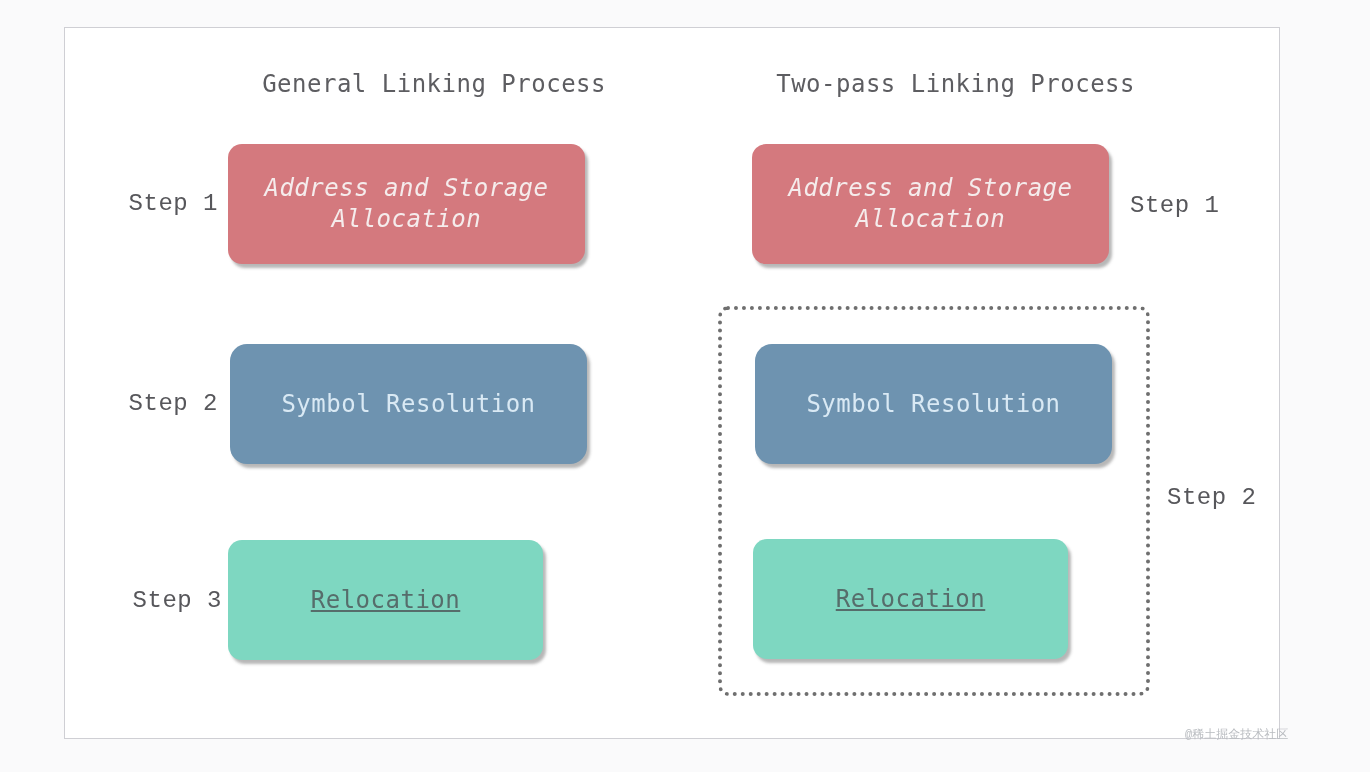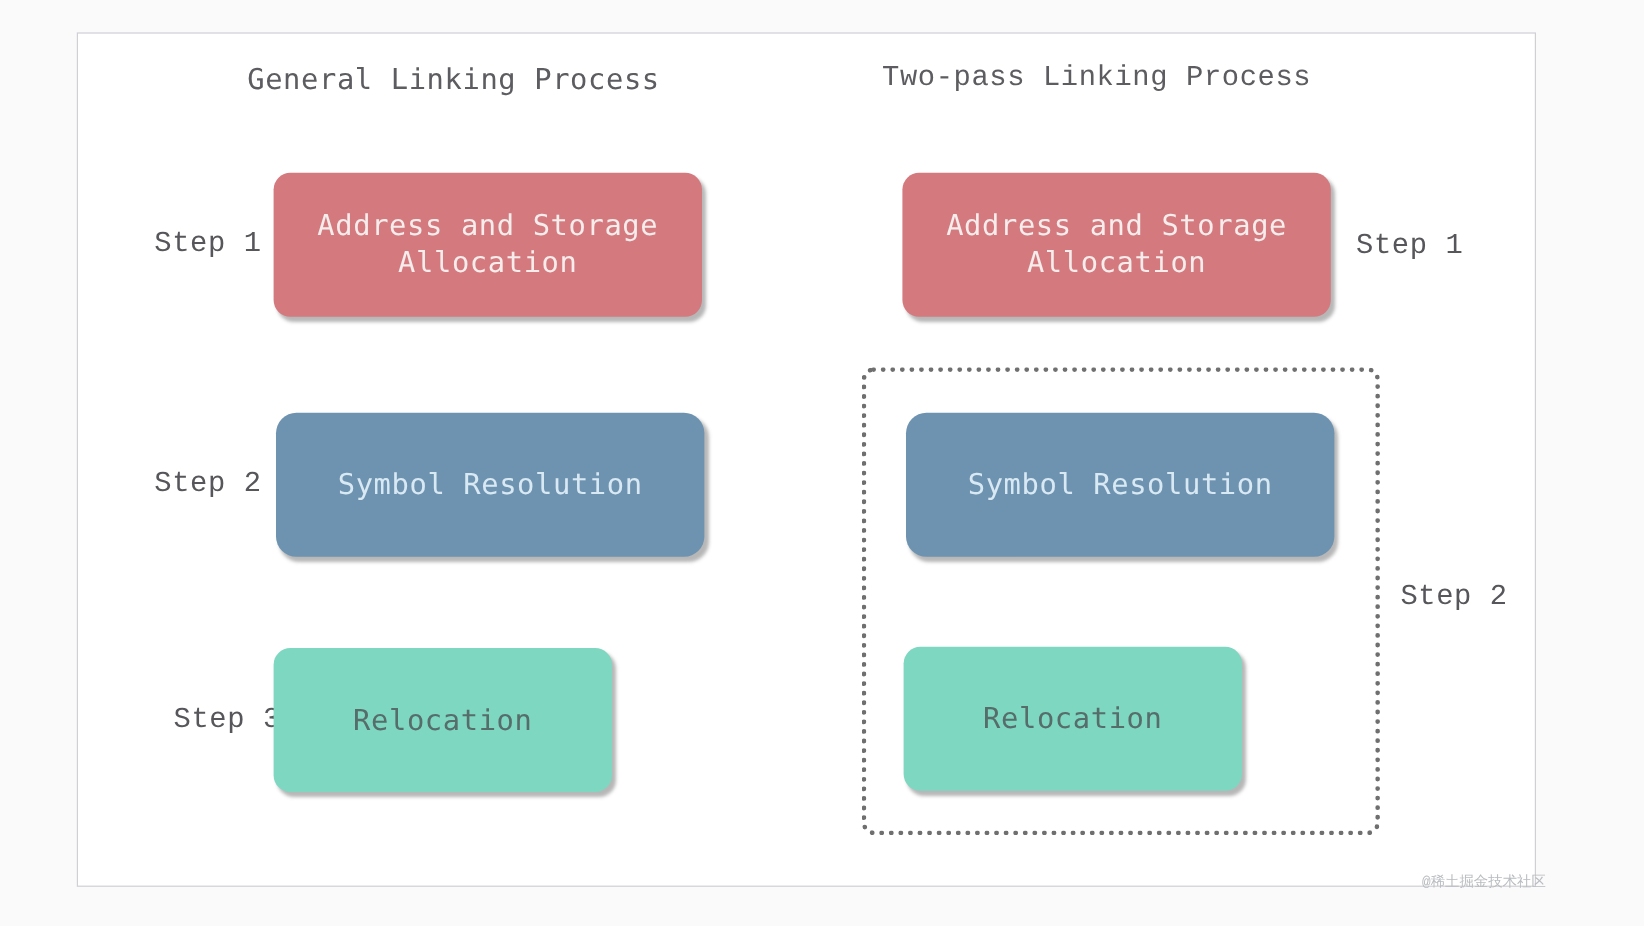--- a/index.html
+++ b/index.html
@@ -26,29 +26,29 @@
   .canvas { position: relative; width: 1370px; height: 772px; }
 
   .frame {
     position: absolute; left: 64px; top: 27px;
     width: 1216px; height: 712px;
     background: #ffffff;
     border: 1px solid var(--frame-border);
   }
 
   .title {
-    position: absolute; top: 52px; width: 400px;
-    text-align: left;
+    position: absolute; top: 70px; width: 400px;
+    text-align: right;
     font-size: 24px; line-height: 28px;
     letter-spacing: 0.5px;
     color: var(--title-gray);
     white-space: nowrap;
   }
   .title.left  { left: 206px; }
-  .title.right { left: 735px; font-family: Liberation Mono, monospace; }
+  .title.right { left: 735px; }
 
   .step-label {
     position: absolute; width: 130px;
     font-size: 24px; line-height: 28px;
     letter-spacing: 0.5px;
     color: var(--label-gray);
     white-space: nowrap;
     font-family: Liberation Mono, monospace;
   }
   .step-label.align-right { text-align: right; }
@@ -57,23 +57,23 @@
     position: absolute;
     width: 357px; height: 120px;
     border-radius: 14px;
     display: flex; align-items: center; justify-content: center;
     text-align: center;
     font-size: 24px; line-height: 31px;
     letter-spacing: 0.5px;
     padding: 0 22px;
     box-shadow: 3px 4px 3px rgba(95, 95, 95, 0.45);
   }
-  .box.red  { background: var(--box-red);  color: var(--text-on-red); }
+  .box.red  { background: var(--box-red);  color: var(--text-on-red); font-style: italic; }
   .box.blue { background: var(--box-blue); color: var(--text-on-blue); border-radius: 17px; }
-  .box.teal { background: var(--box-teal); color: var(--text-on-teal); width: 282px; }
+  .box.teal { background: var(--box-teal); color: var(--text-on-teal); width: 315px; text-decoration: underline; }
 
   .dotted-group {
     position: absolute;
     left: 718px; top: 306px;
     width: 432px; height: 390px;
     border: 4px dotted var(--dotted-border);
     border-radius: 10px;
     background: transparent;
   }
 
@@ -95,21 +95,21 @@
 
   <div class="title left">General Linking Process</div>
   <div class="title right">Two-pass Linking Process</div>
 
   <div class="step-label align-right" style="left:88px; top:190px;">Step 1</div>
   <div class="box red" style="left:228px; top:144px;">Address and Storage Allocation</div>
 
   <div class="step-label align-right" style="left:88px; top:390px;">Step 2</div>
   <div class="box blue" style="left:230px; top:344px;">Symbol Resolution</div>
 
-  <div class="step-label align-right" style="left:104px; top:587px;">Step 3</div>
+  <div class="step-label align-right" style="left:92px; top:587px;">Step 3</div>
   <div class="box teal" style="left:228px; top:540px;">Relocation</div>
 
   <div class="box red" style="left:752px; top:144px;">Address and Storage Allocation</div>
   <div class="step-label" style="left:1130px; top:192px;">Step 1</div>
 
   <div class="dotted-group"></div>
 
   <div class="box blue" style="left:755px; top:344px;">Symbol Resolution</div>
   <div class="box teal" style="left:753px; top:539px;">Relocation</div>
   <div class="step-label" style="left:1167px; top:484px;">Step 2</div>

